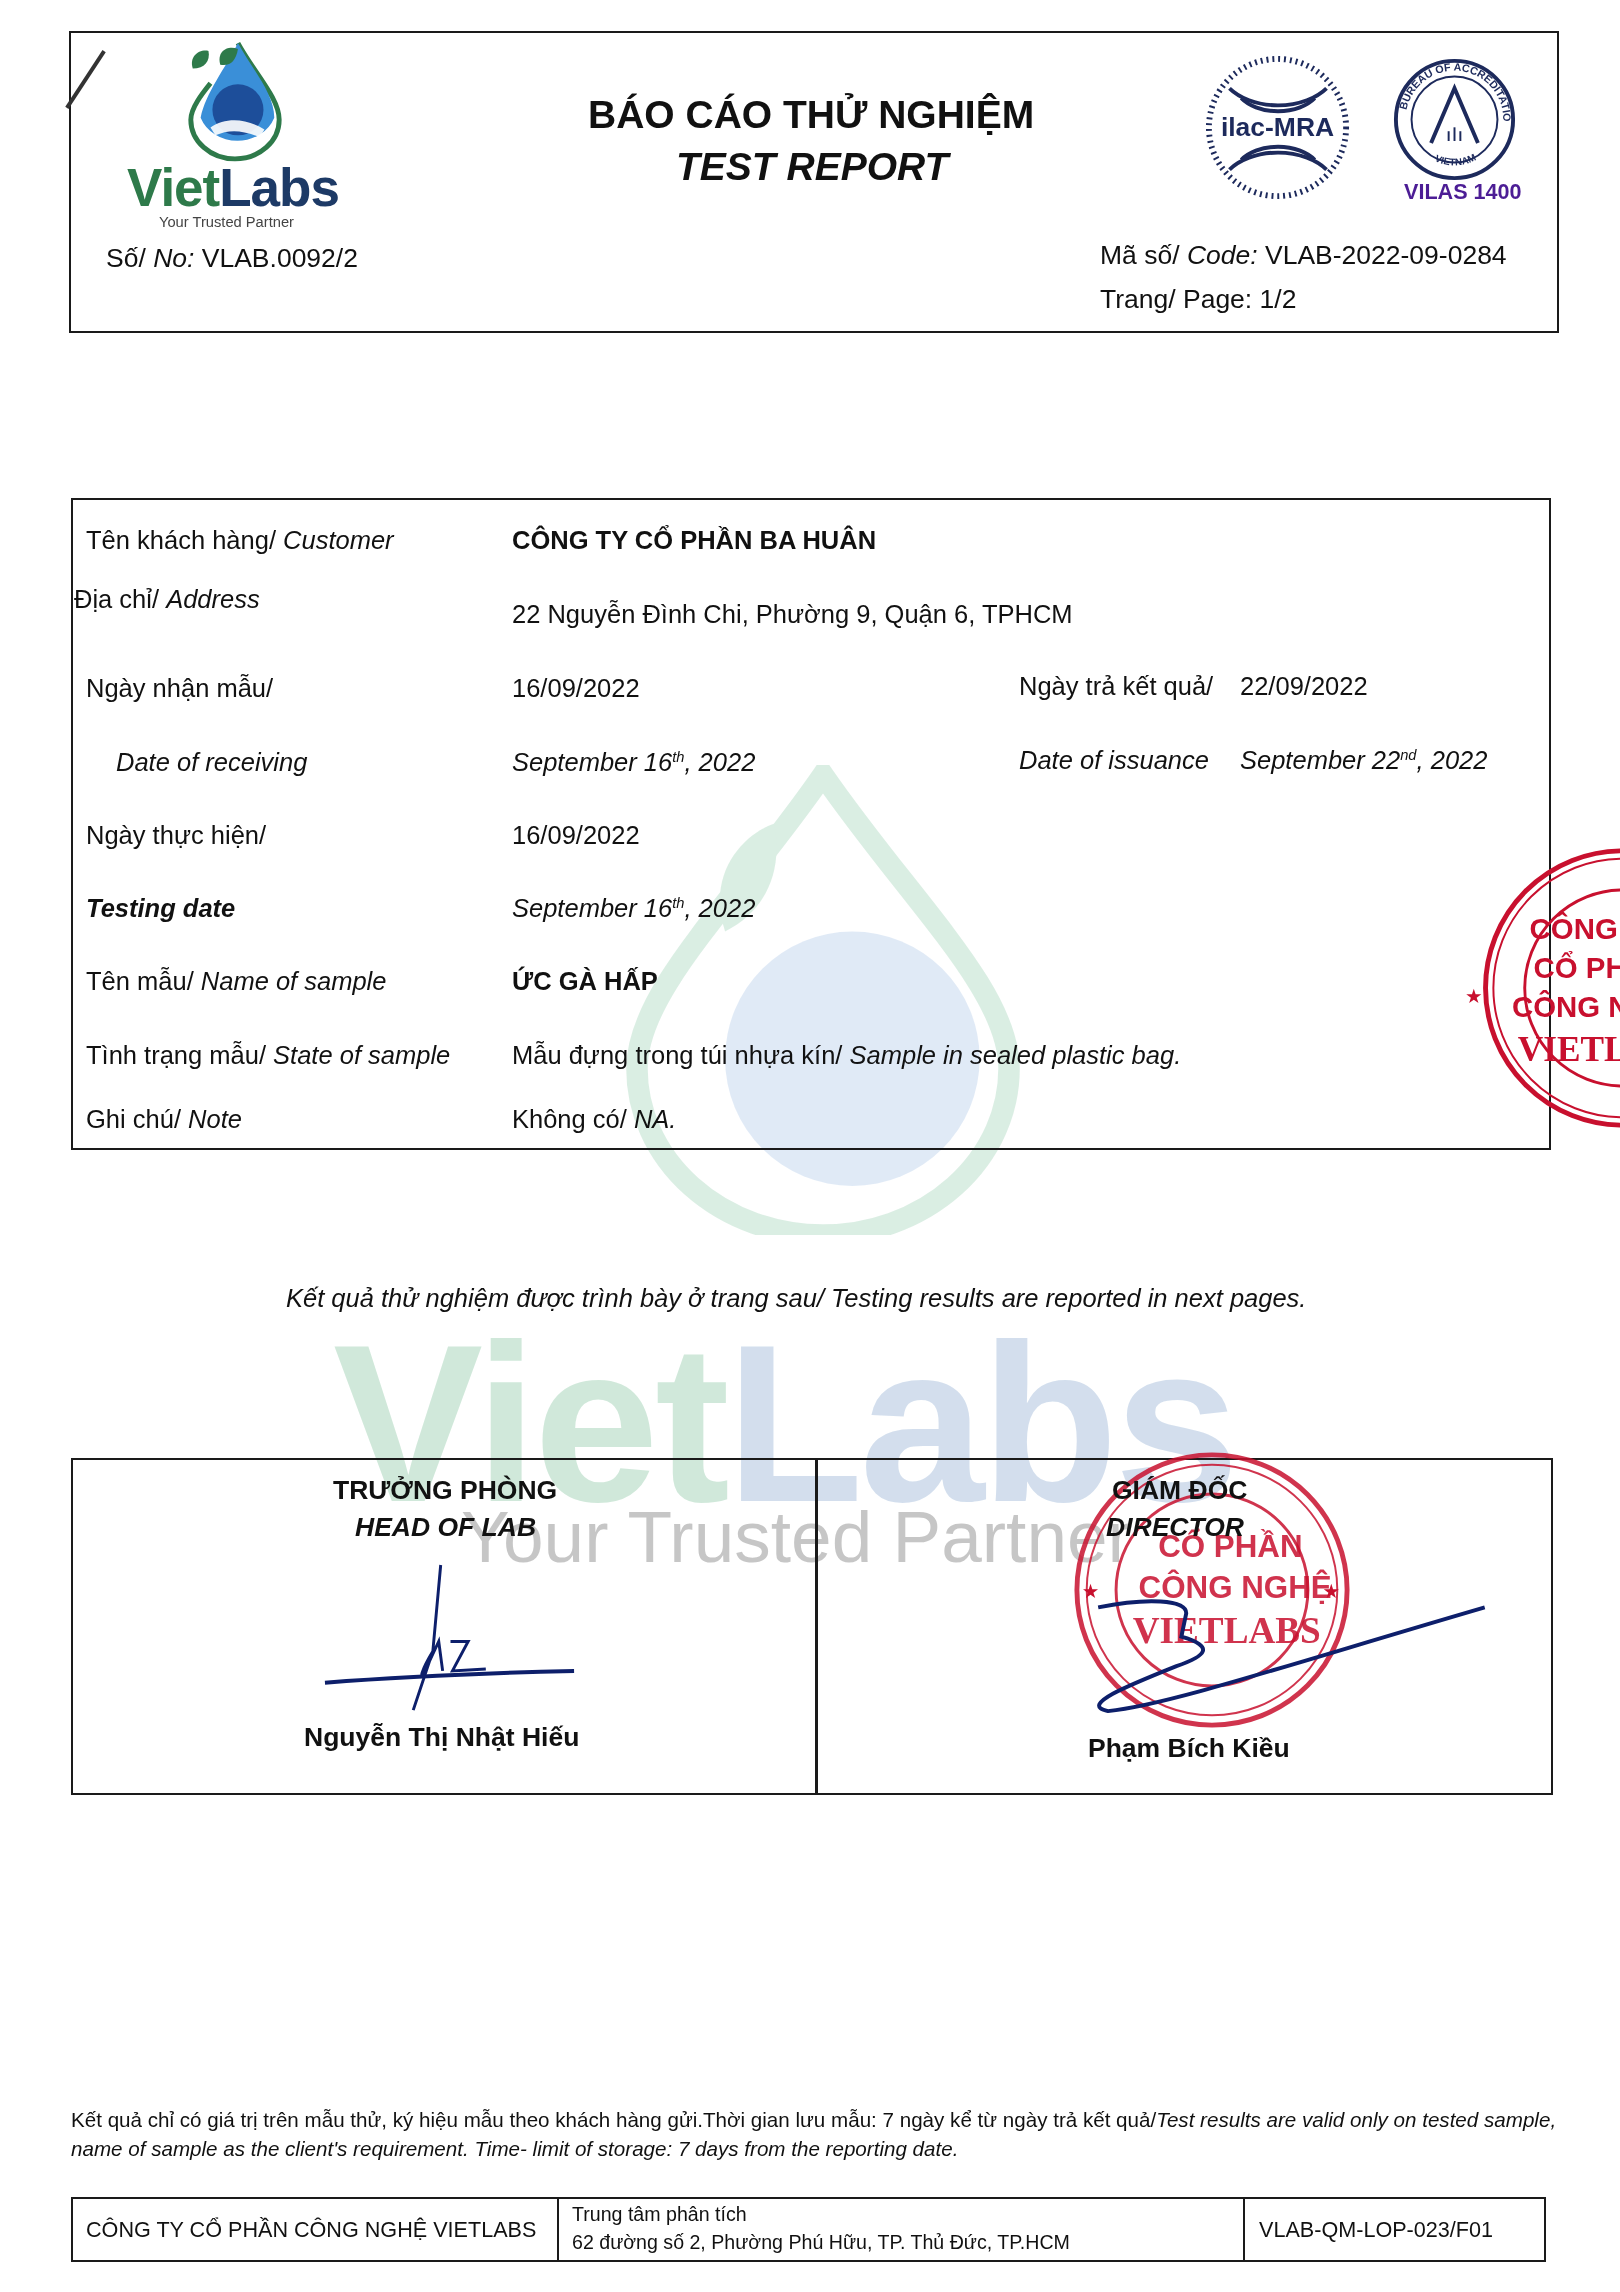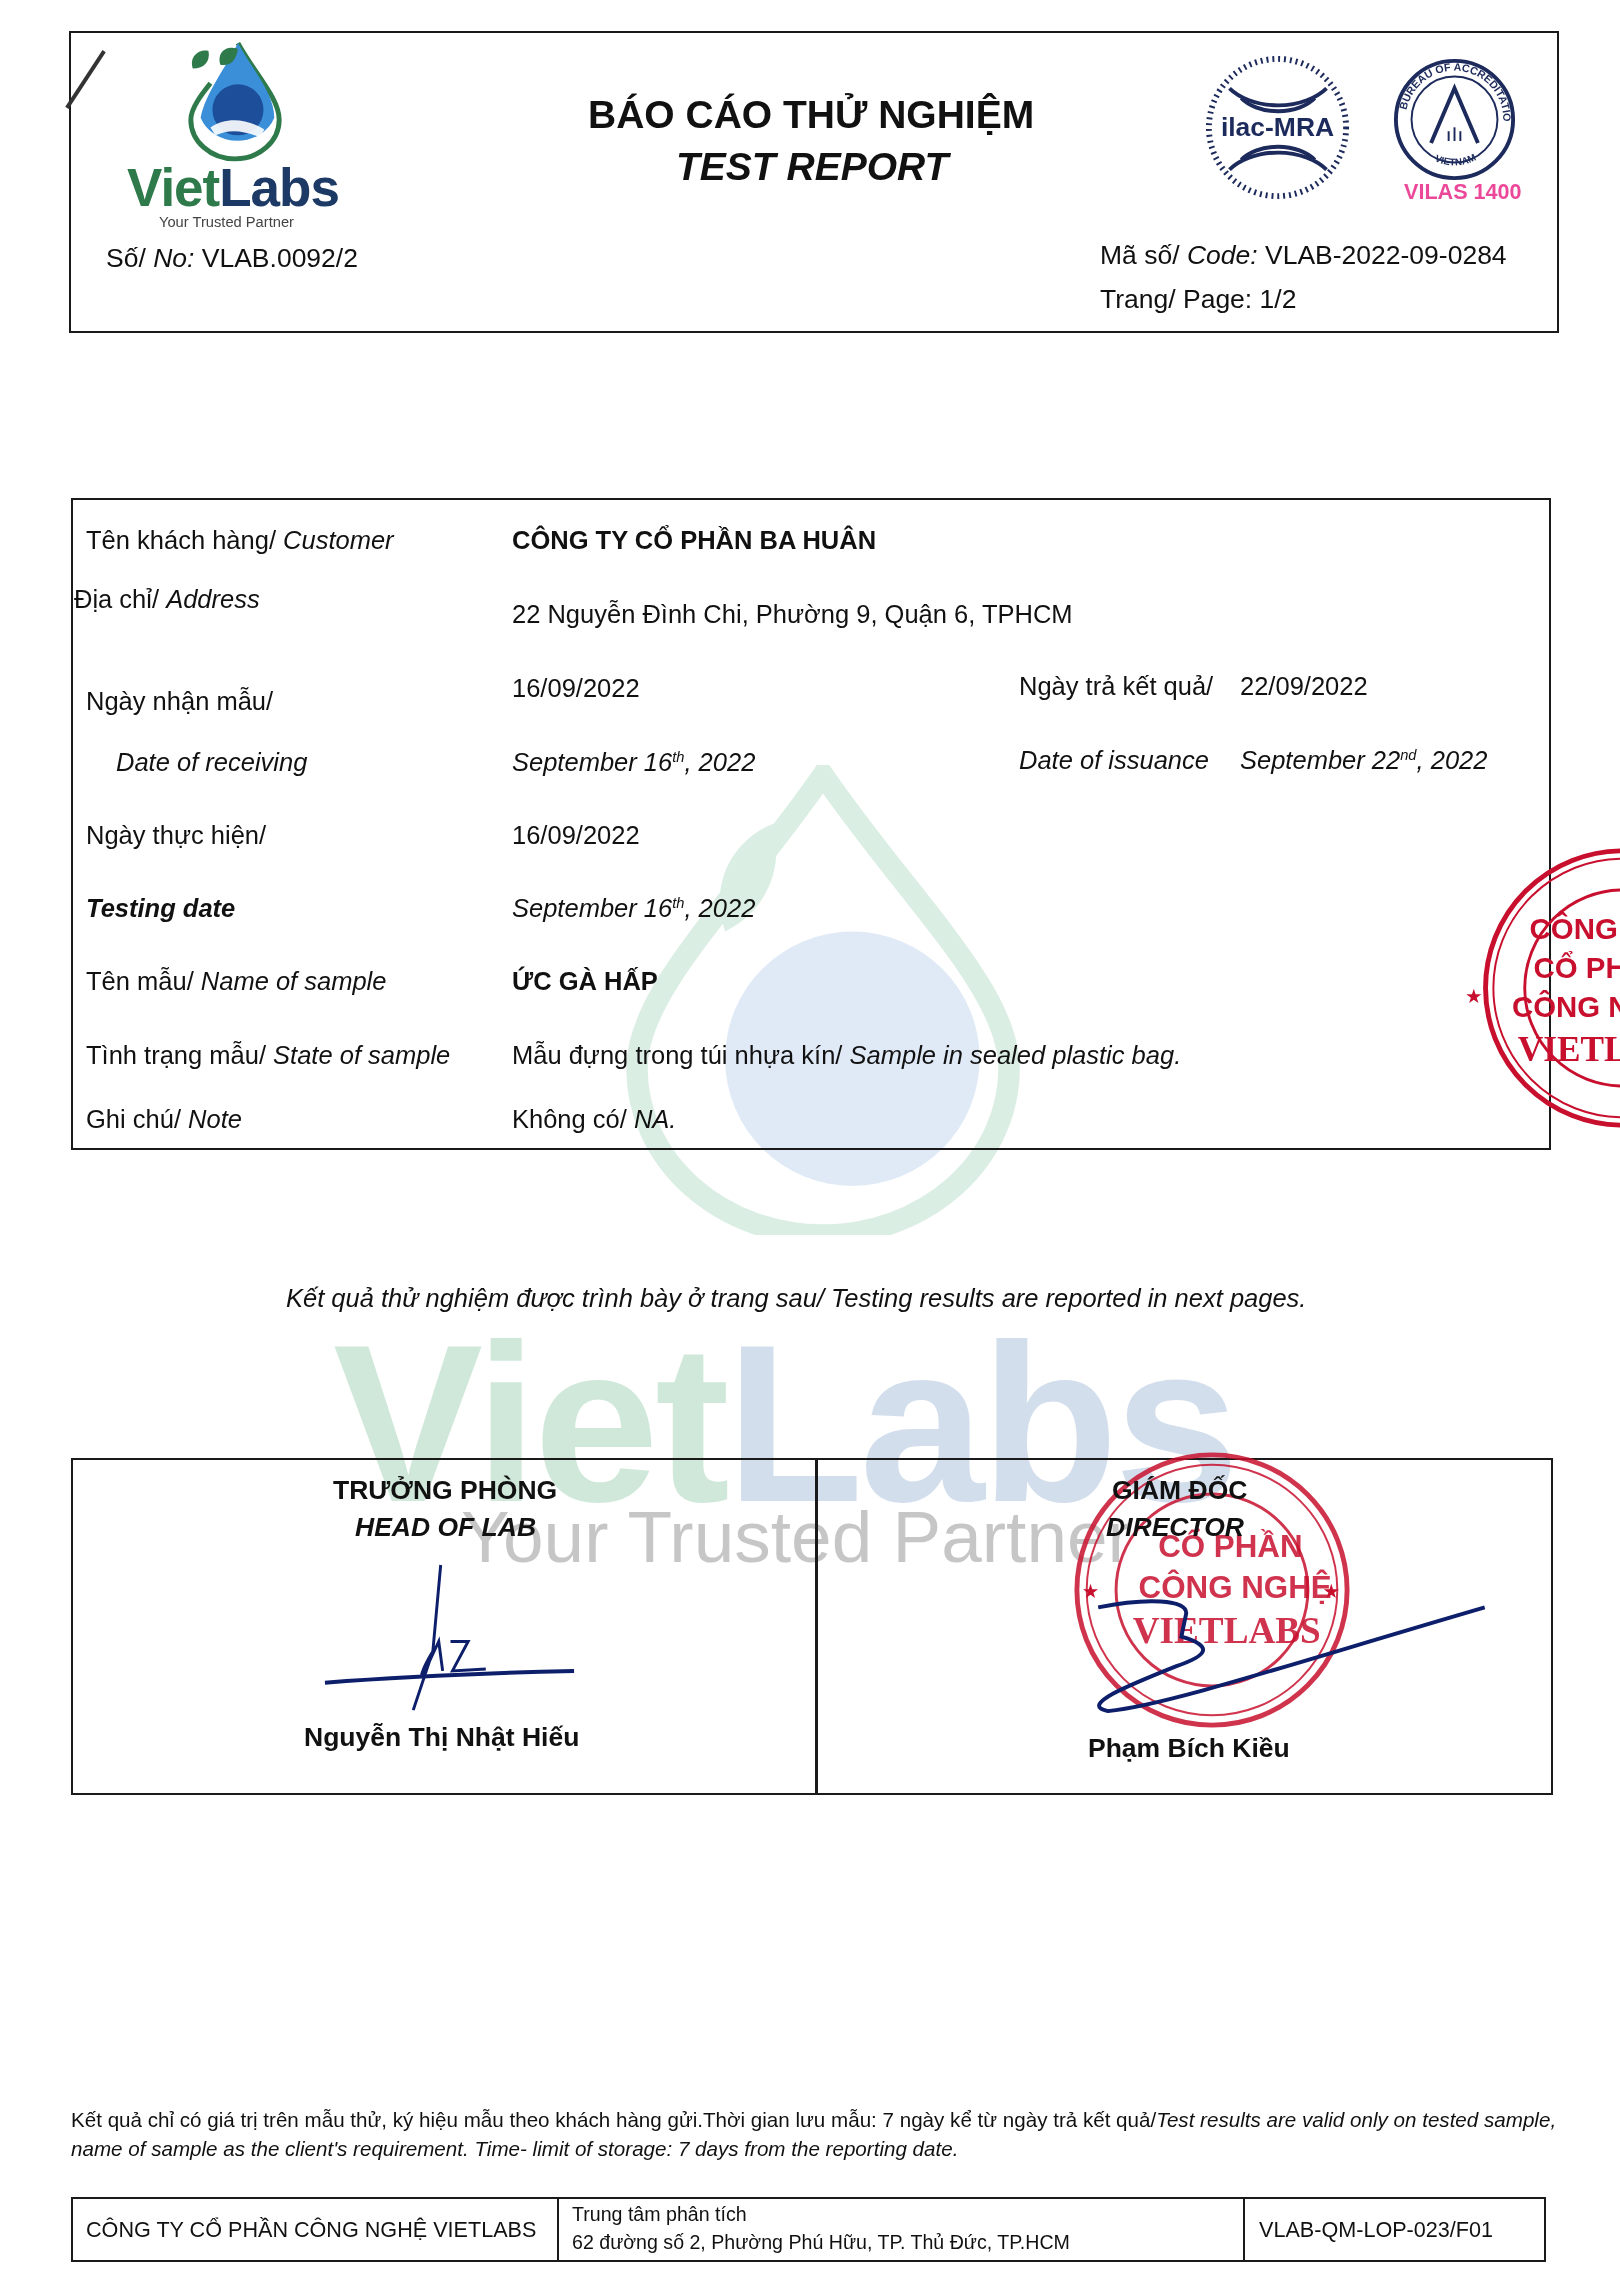--- a/index.html
+++ b/index.html
@@ -14,21 +14,21 @@
   .logo { left: 125px; top: 41px; width: 225px; height: 196px; }
   .logo-word { left: 127px; top: 157px; font-size: 53px; font-weight: bold; letter-spacing: -1px; }
   .logo-word .g { color: #2e7a4a; }
   .logo-word .b { color: #1d3a66; }
   .logo-tag { left: 159px; top: 214px; font-size: 14.7px; color: #444; }
   .doc-no { left: 106px; top: 243px; font-size: 26.5px; }
   .title-vn { left: 588px; top: 93px; font-size: 39px; font-weight: bold; }
   .title-en { left: 676px; top: 145px; font-size: 39px; font-weight: bold; font-style: italic; }
   .ilac { left: 1202px; top: 54px; width: 152px; height: 147px; }
   .boa { left: 1392px; top: 57px; width: 125px; height: 125px; }
-  .vilas { left: 1404px; top: 179px; font-size: 21.6px; font-weight: bold; color: #ec4899; }
+  .vilas { left: 1404px; top: 179px; font-size: 21.6px; font-weight: bold; color: #4c1d95; }
   .code { left: 1100px; top: 240px; font-size: 26.5px; }
   .page { left: 1100px; top: 284px; font-size: 26.5px; }
 
   
   .info-box { left: 71px; top: 498px; width: 1480px; height: 652px; }
   .lbl, .val { position: absolute; font-size: 25.5px; white-space: nowrap; }
   .it { font-style: italic; }
   .bold { font-weight: bold; }
   sup { font-size: 14.7px; }
 
@@ -123,21 +123,21 @@
 </div>
 
 <div class="box info-box"></div>
 
 <div class="lbl" style="left:86px;top:526px;text-align:right;"><span>Tên khách hàng/ </span><span class="it">Customer</span></div>
 <div class="val bold" style="left:512px;top:526px;">CÔNG TY CỔ PHẦN BA HUÂN</div>
 
 <div class="lbl" style="left:74px;top:585px;"><span>Địa chỉ/ </span><span class="it">Address</span></div>
 <div class="val" style="left:512px;top:600px;">22 Nguyễn Đình Chi, Phường 9, Quận 6, TPHCM</div>
 
-<div class="lbl" style="left:86px;top:674px;margin-top:13px;">Ngày nhận mẫu/</div>
+<div class="lbl" style="left:86px;top:674px;">Ngày nhận mẫu/</div>
 <div class="val" style="left:512px;top:674px;">16/09/2022</div>
 <div class="lbl it" style="left:86px;top:748px;margin-left:30px;">Date of receiving</div>
 <div class="val it" style="left:512px;top:748px;"><span>September 16</span><sup>th</sup><span>, 2022</span></div>
 
 <div class="lbl" style="left:1019px;top:672px;">Ngày trả kết quả/</div>
 <div class="val" style="left:1240px;top:672px;">22/09/2022</div>
 <div class="lbl it" style="left:1019px;top:746px;">Date of issuance</div>
 <div class="val it" style="left:1240px;top:746px;"><span>September 22</span><sup>nd</sup><span>, 2022</span></div>
 
 <div class="lbl" style="left:86px;top:821px;">Ngày thực hiện/</div>

